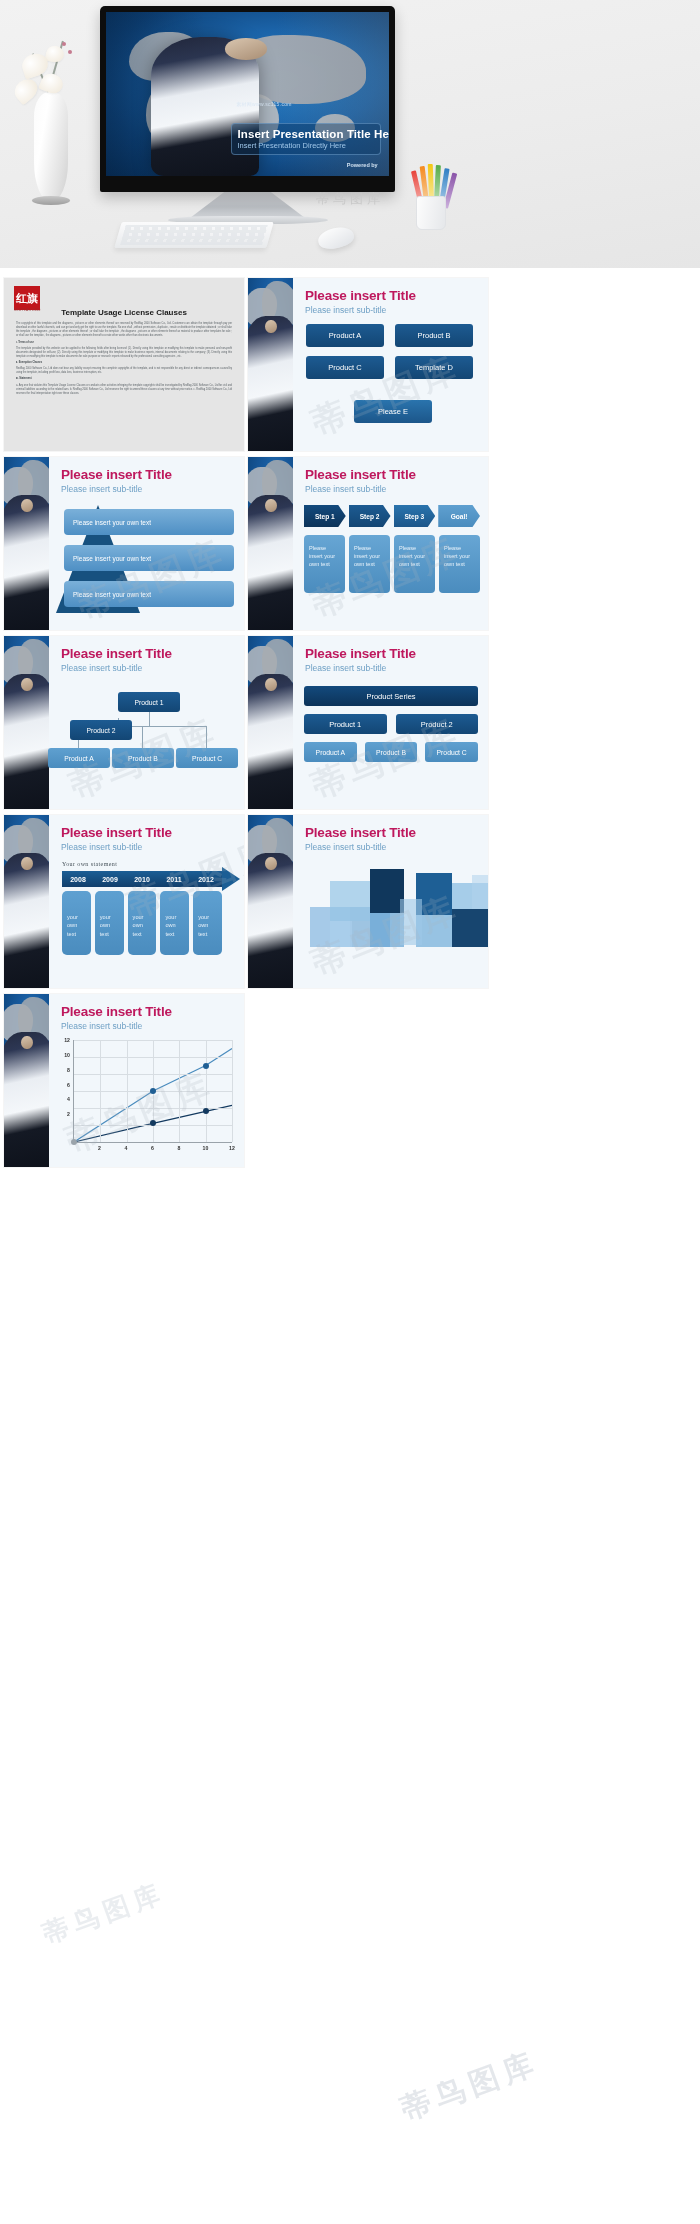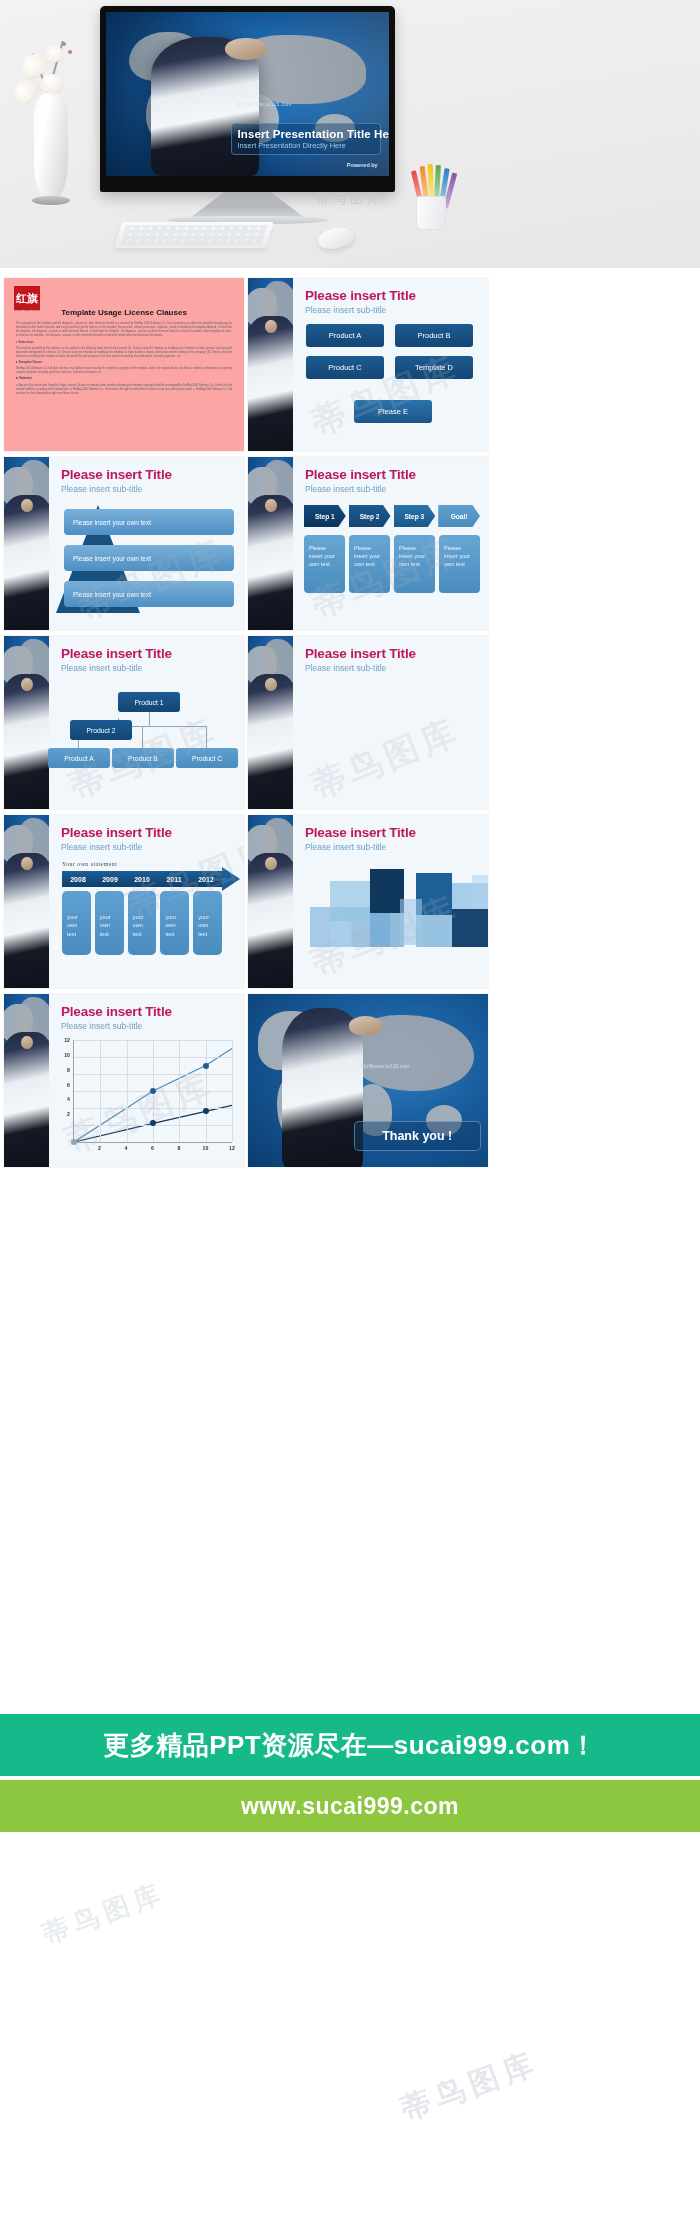--- a/index.html
+++ b/index.html
@@ -161,21 +161,21 @@
   .slide-body{position:absolute;left:45px;top:0;right:0;bottom:0;padding:10px 12px;}
   .s-title{font-size:13.5px;font-weight:bold;color:#be185d;letter-spacing:-.2px;}
   .s-sub{font-size:8.5px;color:#6d9fc4;margin-top:2px;}
   .wm{
     position:absolute; pointer-events:none; color:rgba(170,180,190,.20);
     font-size:34px; letter-spacing:5px; font-weight:bold;
     transform:rotate(-22deg); white-space:nowrap; z-index:3;
   }
 
   
-  .lic{background:#fca5a5;}
+  .lic{background:#e5e5e5;}
   .lic-logo{position:absolute;left:10px;top:8px;width:26px;height:24px;background:#c0161c;display:flex;align-items:center;justify-content:center;}
   .lic-logo span{color:#fff;font-size:11px;font-weight:bold;}
   .lic-logo-sub{position:absolute;left:10px;top:30px;font-size:3.2px;color:#9a2b2f;letter-spacing:.3px;}
   .lic-title{position:absolute;left:0;right:0;top:30px;text-align:center;font-size:8px;font-weight:bold;color:#1a1a1a;}
   .lic-text{position:absolute;left:12px;right:12px;top:44px;font-size:2.55px;line-height:1.62;color:#5d6469;text-align:justify;}
   .lic-text p{margin-bottom:2px;}
   .lic-text .h{font-weight:bold;color:#41484d;}
 
   
   .prod{
@@ -473,20 +473,32 @@
     <div class="slide-sidebar">
       <div class="sb-map m1"></div>
         <div class="sb-map m2"></div>
         <div class="sb-map m3"></div>
       <div class="sb-person"></div>
         <div class="sb-head"></div>
     </div>
     <div class="slide-body">
       <div class="s-title">Please insert Title</div>
       <div class="s-sub">Please insert sub-title</div>
+    </div>
+    <div class="ps">
+      <div class="ps-head nv-darker">Product Series</div>
+      <div class="ps-row">
+        <div class="prod nv-dark">Product 1</div>
+        <div class="prod nv-dark">Product 2</div>
+      </div>
+      <div class="ps-row3">
+        <div class="prod nv-light">Product A</div>
+        <div class="prod nv-light">Product B</div>
+        <div class="prod nv-light">Product C</div>
+      </div>
     </div>
     <div class="wm" style="left:60px;top:100px">蒂鸟图库</div>
   </div>
 
   <div class="slide">
     <div class="slide-sidebar">
       <div class="sb-map m1"></div>
         <div class="sb-map m2"></div>
         <div class="sb-map m3"></div>
       <div class="sb-person"></div>
@@ -578,38 +590,19 @@
           <div style="left: 33.3333%;">4</div>
           <div style="left: 50%;">6</div>
           <div style="left: 66.6667%;">8</div>
           <div style="left: 83.3333%;">10</div>
           <div style="left: 100%;">12</div>
         </div>
     </div>
     <div class="wm" style="left:58px;top:96px">蒂鸟图库</div>
   </div>
 
-  <div class="slide ty">
-    <div class="ty-map t1"></div>
-      <div class="ty-map t2"></div>
-      <div class="ty-map t3"></div>
-    <div class="ty-map t4"></div>
-      <div class="ty-map t5"></div>
-    <div class="ty-person"></div>
-    <div class="ty-head"></div>
-    <div class="ty-url">素材网www.sc115.com</div>
-    <div class="ty-band">
-      <span>Thank you !</span>
-    </div>
-  </div>
 
 </div>
 
 <div class="bottom">
   <div class="bwm2">蒂鸟图库</div>
-  <div class="banner-teal">
-    <span>更多精品PPT资源尽在—sucai999.com！</span>
-  </div>
-  <div class="banner-green">
-    <span>www.sucai999.com</span>
-  </div>
   <div class="bwm">蒂鸟图库</div>
 </div>
 
 </body></html>

